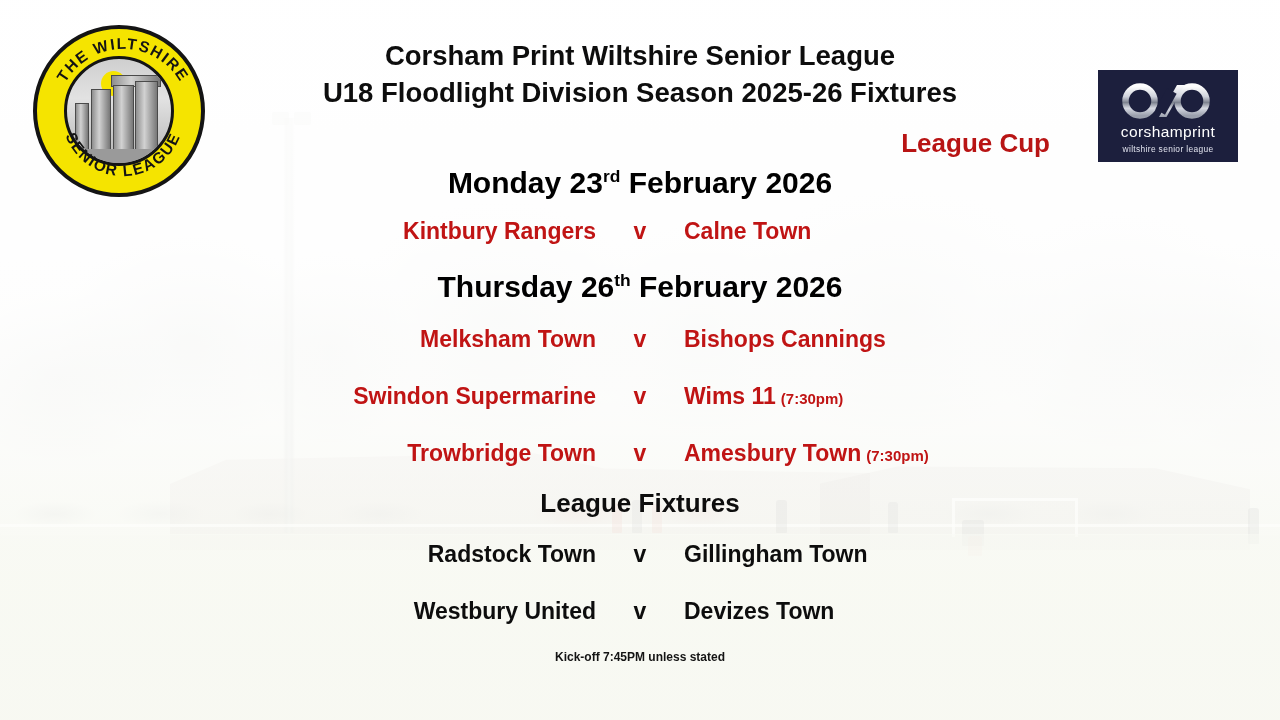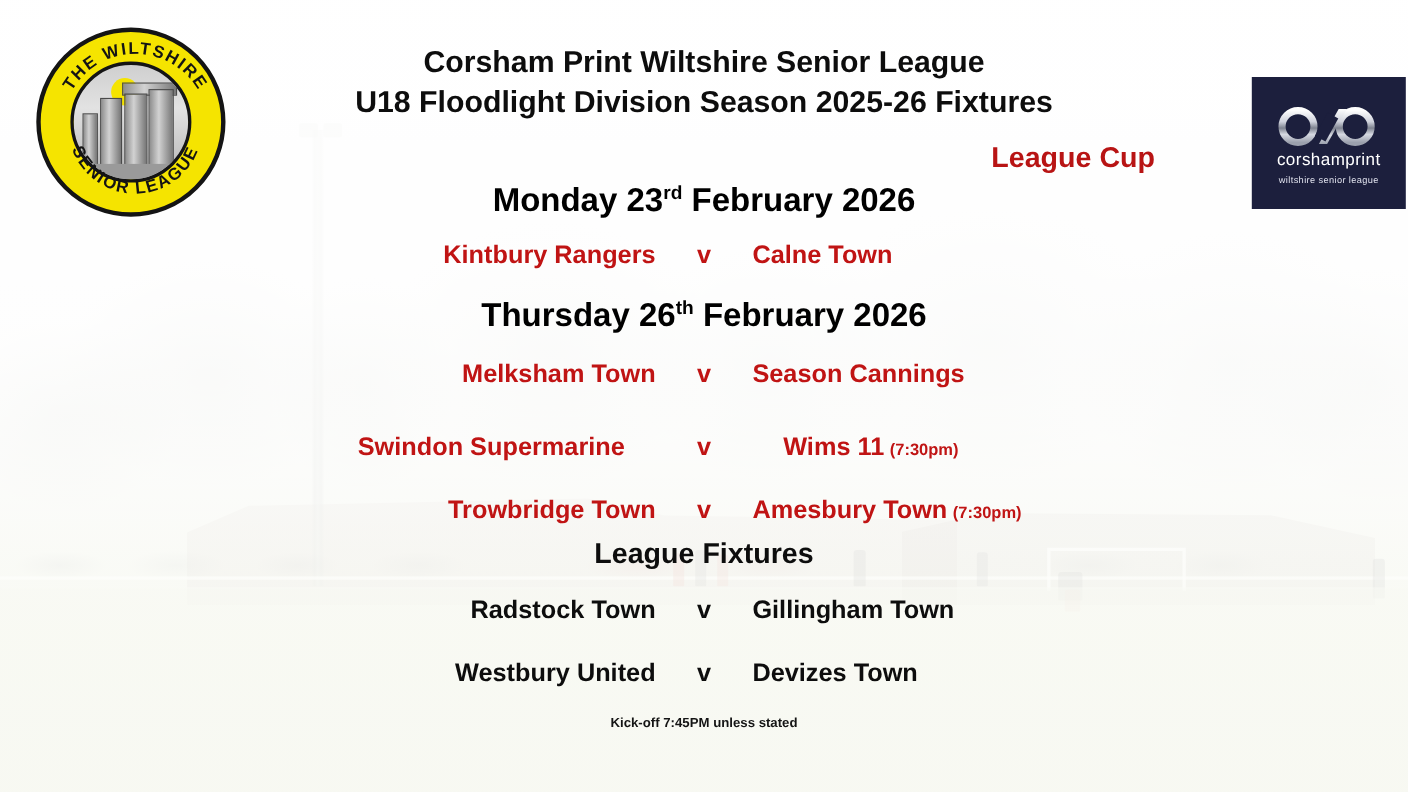--- a/index.html
+++ b/index.html
@@ -237,29 +237,28 @@
     fill: #141414;
     letter-spacing: 1.6px;
   }
 
   
   .sponsor {
     position: absolute;
     left: 1098px;
     top: 70px;
     width: 140px;
-    height: 120px;
+    height: 92px;
     background: #1c1f3d;
     display: flex;
     flex-direction: column;
     align-items: center;
     justify-content: center;
     box-sizing: border-box;
     padding-top: 4px;
-    margin-left: 40px;
   }
   .sponsor-mark {
     width: 110px;
     height: 38px;
   }
   .sponsor-name {
     color: #ffffff;
     font-size: 15.5px;
     letter-spacing: .4px;
     margin-top: 3px;
@@ -442,23 +441,23 @@
       </div>
     </div>
 
     <div class="section" style="top:270px;">
       <div class="date-heading">
         <span>Thursday 2</span><span>6</span><sup>th</sup><span> February 2026</span>
       </div>
       <div class="fixture cup" style="margin-top:22px;">
         <span class="home">Melksham Town</span>
         <span class="vs">v</span>
-        <span class="away"><span>Season Cannings</span></span>
-      </div>
-      <div class="fixture cup" style="margin-top:40px;gap:28px;">
+        <span class="away"><span>Bishops Cannings</span></span>
+      </div>
+      <div class="fixture cup" style="margin-top:30px;">
         <span class="home">Swindon Supermarine</span>
         <span class="vs">v</span>
         <span class="away"><span>Wims 11</span><span class="time">(7:30pm)</span></span>
       </div>
       <div class="fixture cup" style="margin-top:30px;">
         <span class="home">Trowbridge Town</span>
         <span class="vs">v</span>
         <span class="away"><span>Amesbury Town</span><span class="time">(7:30pm)</span></span>
       </div>
     </div>

